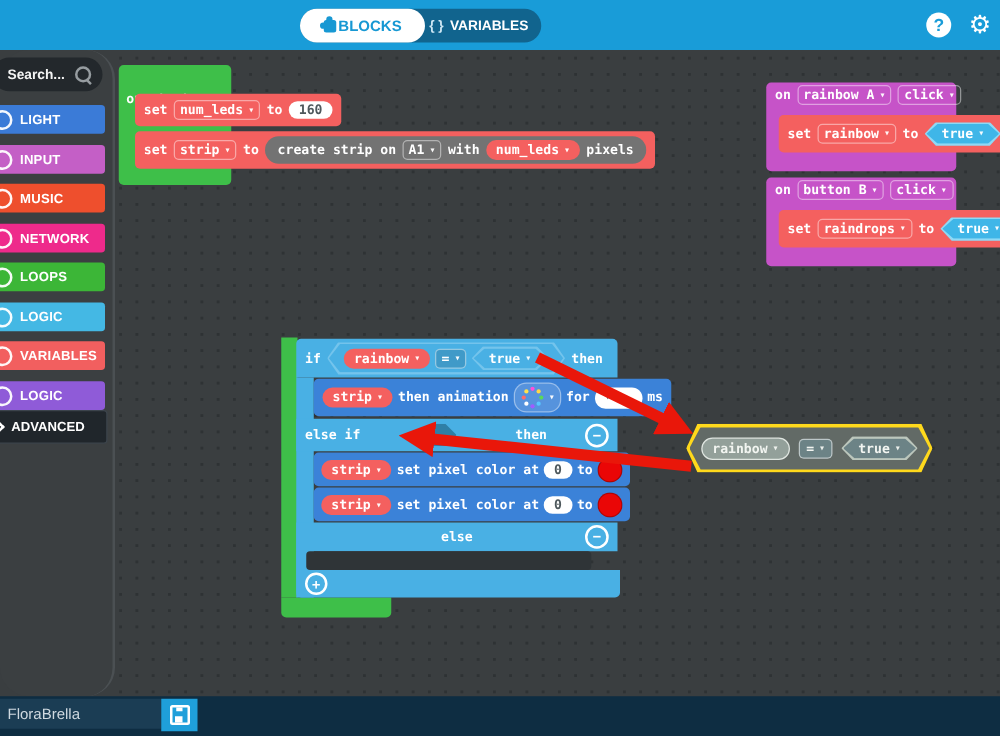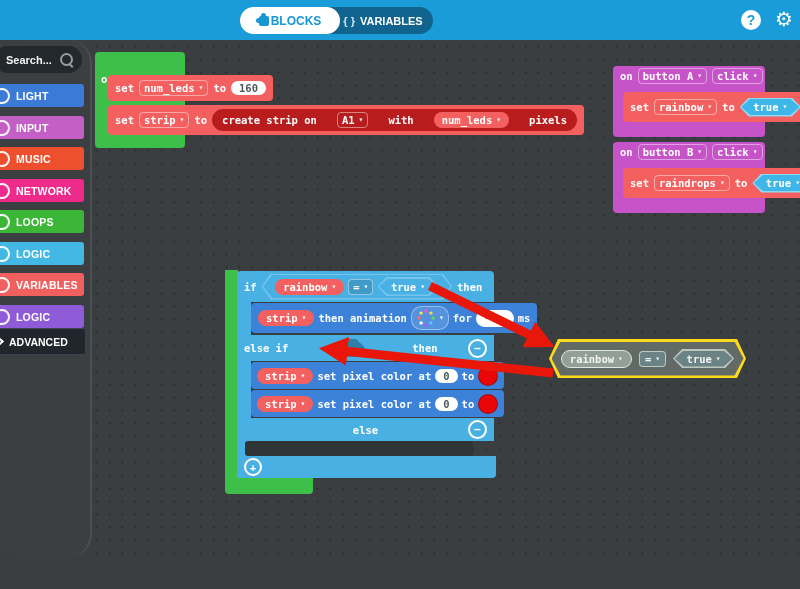--- a/index.html
+++ b/index.html
@@ -163,38 +163,38 @@
       <span class="oval">
           <span>160</span>
         </span>
     </div>
     <div class="blk" style="left:18px;top:65px;height:30px;background:#f4605f;">
       <span>set</span>
       <span class="dd caret">
           <span>strip</span>
         </span>
       <span>to</span>
-      <span style="background:#b91c1c;border-radius:13px;display:inline-flex;align-items:center;gap:20px;padding:3px 10px;">
+      <span style="background:#737373;border-radius:13px;display:inline-flex;align-items:center;gap:5px;padding:3px 10px;">
         <span>create strip on</span>
         <span class="dd caret">
             <span>A1</span>
           </span>
         <span>with</span>
         <span class="pill caret">
             <span>num_leds</span>
           </span>
         <span>pixels</span>
       </span>
     </div>
 
     <div class="shape purp" style="left:523px;top:26px;width:152px;height:71px;border-radius:4px;">
       <div class="blk" style="left:0;top:2px;position:relative;background:transparent;">
         <span>on</span>
         <span class="dd caret">
-            <span>button A</span>
+            <span>rainbow A</span>
           </span>
         <span class="dd caret">
             <span>click</span>
           </span>
       </div>
     </div>
     <div class="blk" style="left:533px;top:52px;height:30px;background:#f4605f;">
       <span>set</span>
       <span class="dd caret">
           <span>rainbow</span>
@@ -329,14 +329,20 @@
       <defs>
         <marker id="ah" viewBox="0 0 4 4" markerWidth="3.2" markerHeight="3.2" refX="0.5" refY="2" orient="auto">
           <path d="M0,0 L4,2 L0,4 Z" fill="#e9170a"></path>
         </marker>
       </defs>
       <line x1="340" y1="246" x2="442" y2="296" stroke="#e9170a" stroke-width="9" marker-end="url(#ah)"></line>
       <line x1="463" y1="333" x2="254" y2="311" stroke="#e9170a" stroke-width="9" marker-end="url(#ah)"></line>
     </svg>
   </div>
 
+  <div class="footer">
+    <input class="proj" value="FloraBrella" style="">
+    <button class="savebtn">
+      <span class="floppy"></span>
+    </button>
+  </div>
 
 </div>
 
 </body></html>

